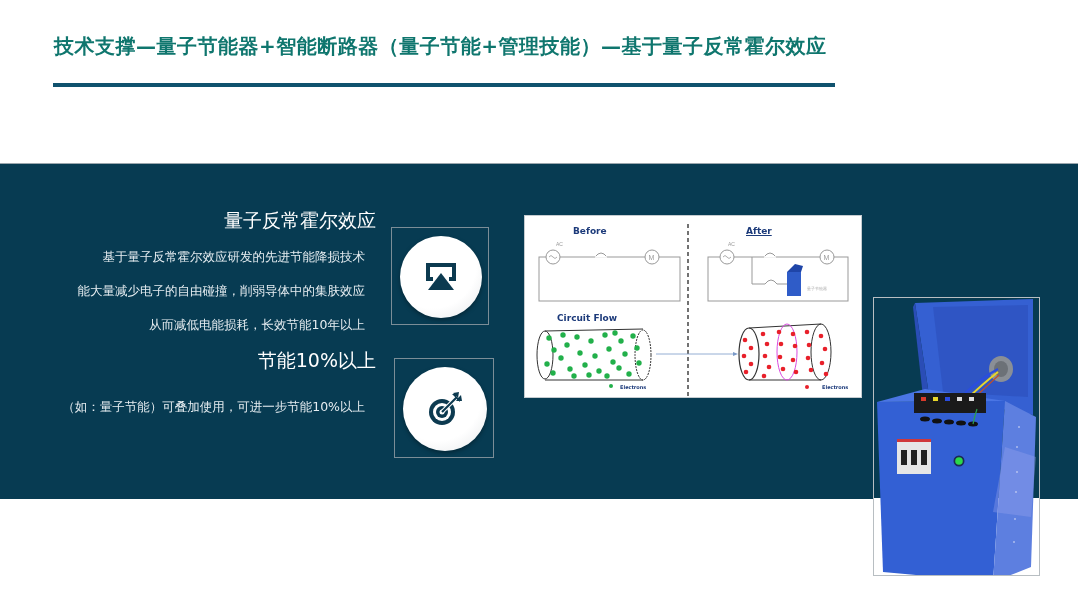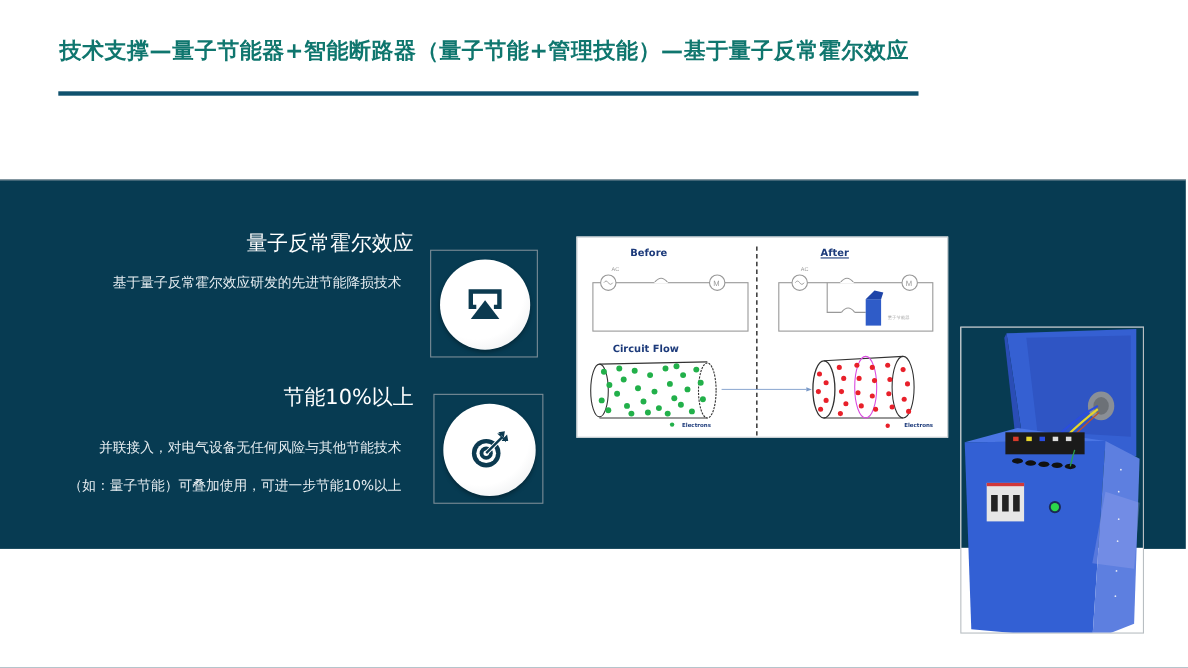--- a/index.html
+++ b/index.html
@@ -28,33 +28,34 @@
 <body>
 
 <div class="title">技术支撑—量子节能器+智能断路器（量子节能+管理技能）—基于量子反常霍尔效应</div>
 <div class="title-rule"></div>
 
 <div class="band"></div>
 
 <div class="feature f1">
   <h2>量子反常霍尔效应</h2>
   <p>基于量子反常霍尔效应研发的先进节能降损技术</p>
+  <p>能大量减少电子的自由碰撞，削弱导体中的集肤效应</p>
+  <p>从而减低电能损耗，长效节能10年以上</p>
 </div>
 <div class="icon-box ib1">
   <div class="icon-circle">
     <svg width="36" height="36" viewBox="0 0 36 36">
       <path d="M3 4 H33 V22 H26 V18 H29 V8 H7 V18 H10 V22 H3 Z" fill="#0c3a50"></path>
       <polygon points="18,14 31,31 5,31" fill="#0c3a50"></polygon>
     </svg>
   </div>
 </div>
 
 <div class="feature f2">
   <h2>节能10%以上</h2>
-  <p>并联接入，对电气设备无任何风险与其他节能技术</p>
   <p>（如：量子节能）可叠加使用，可进一步节能10%以上</p>
 </div>
 <div class="icon-box ib2">
   <div class="icon-circle">
     <svg width="40" height="40" viewBox="0 0 40 40">
       <circle cx="17" cy="23" r="13" fill="#0c3a50"></circle>
       <circle cx="17" cy="23" r="9" fill="#ffffff"></circle>
       <circle cx="17" cy="23" r="6" fill="#0c3a50"></circle>
       <circle cx="17" cy="23" r="2.5" fill="#ffffff"></circle>
       <line x1="17" y1="23" x2="32" y2="8" stroke="#ffffff" stroke-width="4"></line>

